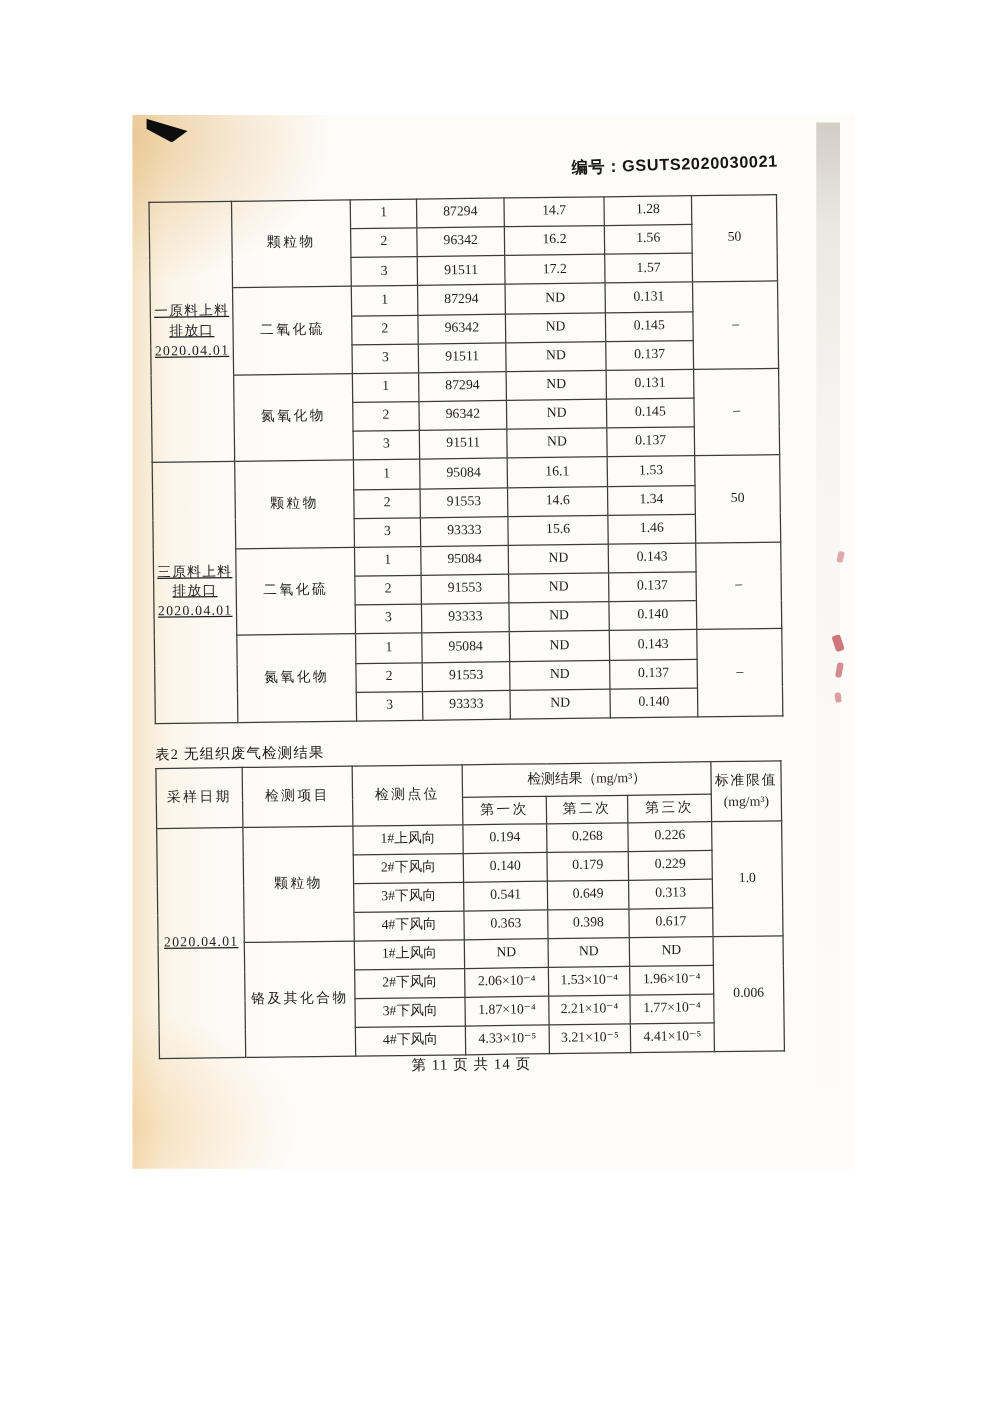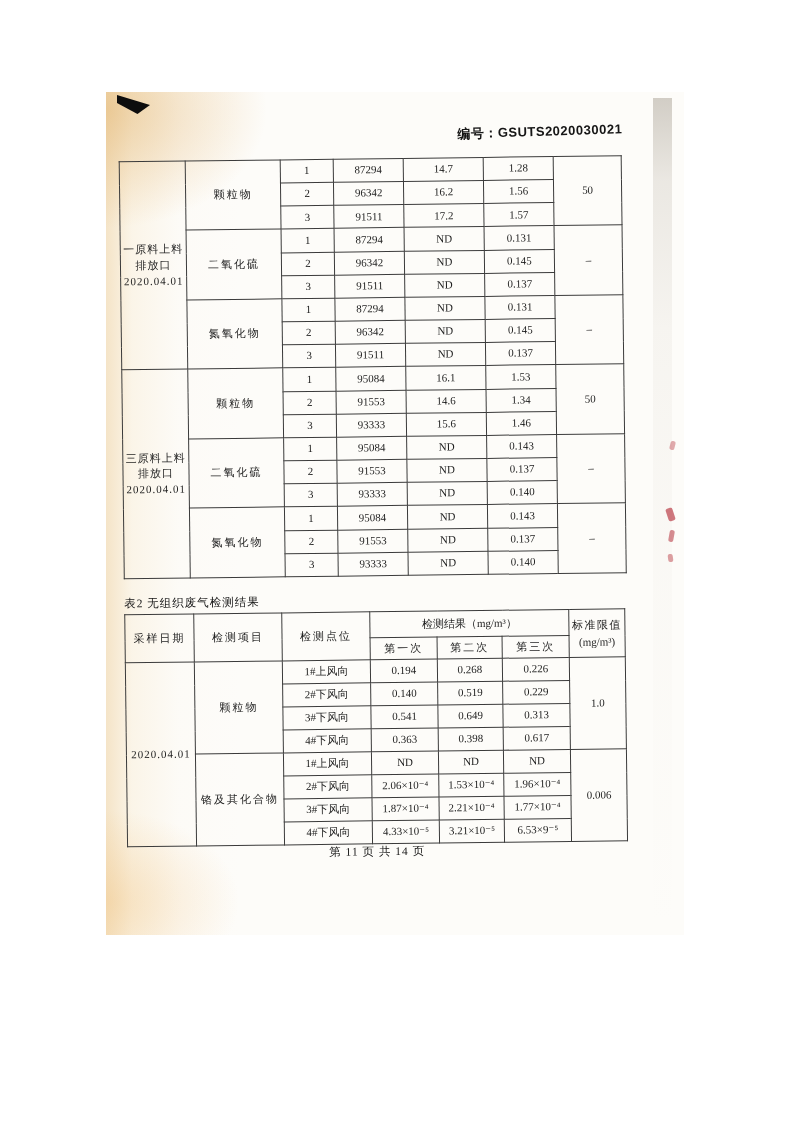--- a/index.html
+++ b/index.html
@@ -42,21 +42,21 @@
   
   table.t{border-collapse:collapse;table-layout:fixed;position:absolute;}
   table.t td{
     border:1px solid #3b3b3b;text-align:center;vertical-align:middle;
     font-size:11px;padding:0 1px;line-height:1.25;
   }
   .t1{left:17px;top:66px;width:502px;height:418px;}
   .t2{left:17px;top:519px;width:500px;height:233px;}
   .cjk{letter-spacing:2px;}
   td.group-cell{font-size:10.5px;letter-spacing:1px;}
-  td.group-cell div{margin:2px 0;}
+  td.group-cell div{margin:2px 0;text-decoration:underline;}
   td.limit-cell{font-size:11px;}
   .t2 thead tr:first-child{height:26px;}
   .t2 thead tr:last-child{height:22px;}
   .t2 thead td{font-size:11px;}
   .hdr2line div{line-height:1.5;letter-spacing:0;}
   .hdr2line div:first-child{letter-spacing:1.5px;}
   .t2-title{position:absolute;left:17px;top:501px;font-size:11.5px;letter-spacing:1px;color:#141414;}
   .footer{position:absolute;left:17px;top:752px;width:500px;text-align:center;font-size:11.5px;letter-spacing:1px;color:#141414;}
 </style>
 </head>
@@ -255,21 +255,21 @@
             <td class="cjk" rowspan="4">颗粒物</td>
             <td>1#上风向</td>
             <td>0.194</td>
             <td>0.268</td>
             <td>0.226</td>
             <td class="limit-cell" rowspan="4">1.0</td>
           </tr>
           <tr>
             <td>2#下风向</td>
             <td>0.140</td>
-            <td>0.519</td>
+            <td>0.179</td>
             <td>0.229</td>
           </tr>
           <tr>
             <td>3#下风向</td>
             <td>0.541</td>
             <td>0.649</td>
             <td>0.313</td>
           </tr>
           <tr>
             <td>4#下风向</td>
@@ -294,21 +294,21 @@
           <tr>
             <td>3#下风向</td>
             <td>1.87×10⁻⁴</td>
             <td>2.21×10⁻⁴</td>
             <td>1.77×10⁻⁴</td>
           </tr>
           <tr>
             <td>4#下风向</td>
             <td>4.33×10⁻⁵</td>
             <td>3.21×10⁻⁵</td>
-            <td>6.53×9⁻⁵</td>
+            <td>4.41×10⁻⁵</td>
           </tr>
         </tbody>
     </table>
 
     <div class="footer">第 11 页 共 14 页</div>
 
   </div>
 </div>
 
 </body></html>

